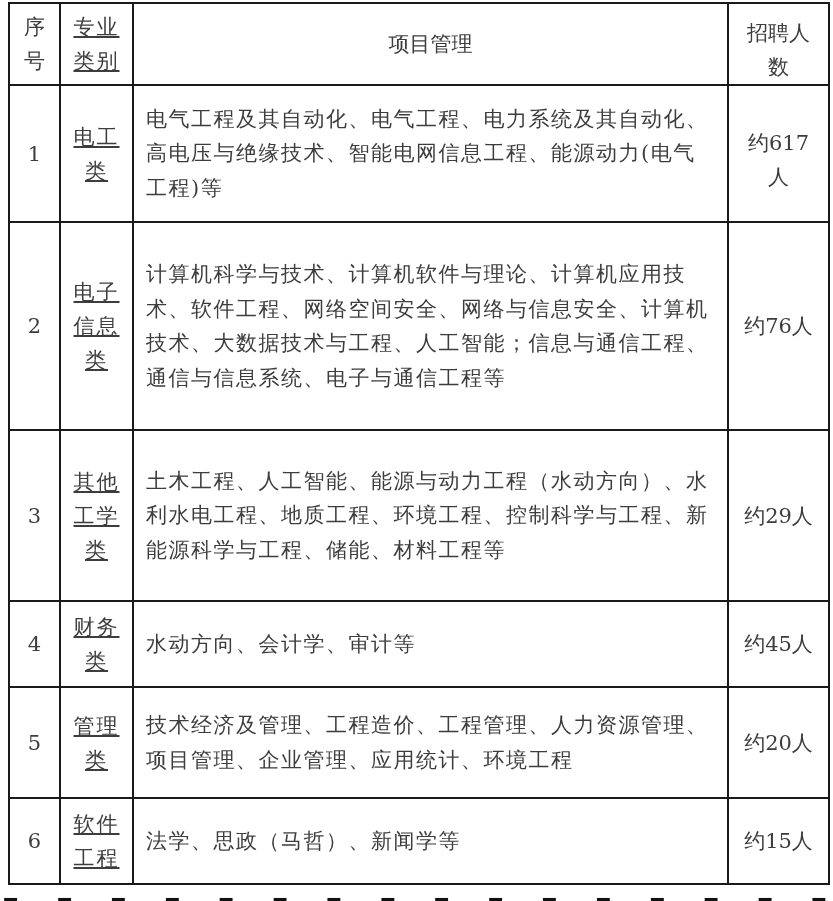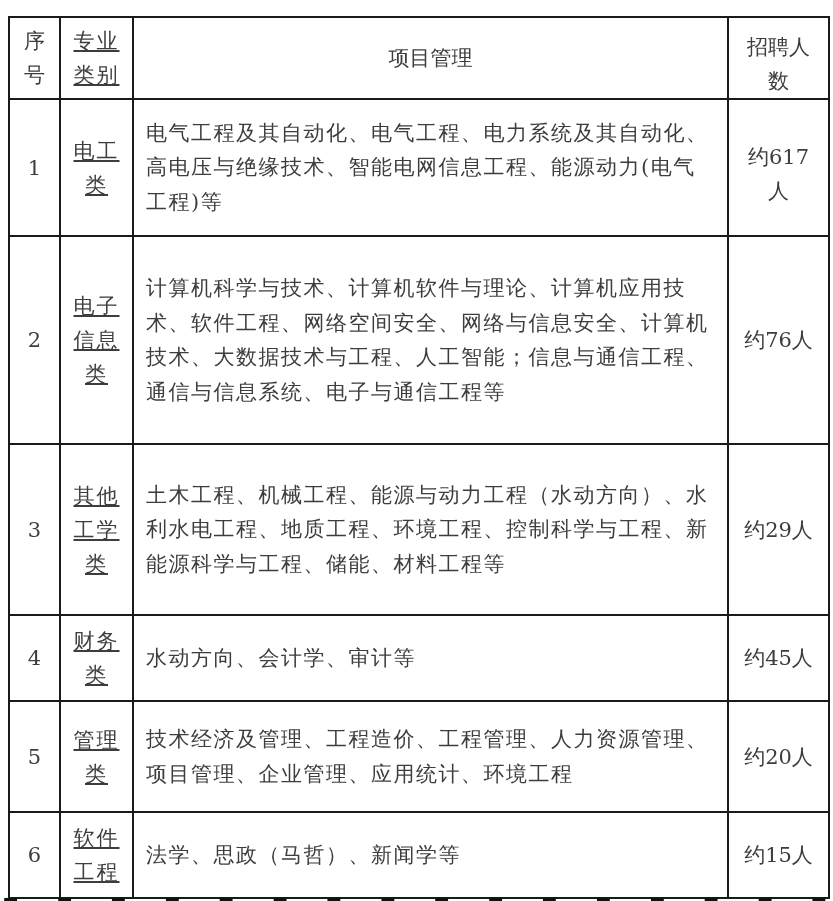--- a/index.html
+++ b/index.html
@@ -1,18 +1,18 @@
 <!DOCTYPE html>
 <html><head>
 <meta charset="utf-8">
 <style>
   html, body { margin: 0; padding: 0; background: #ffffff; }
   body { width: 833px; height: 901px; position: relative; overflow: hidden;
          font-family: "DejaVu Serif", "Liberation Serif", serif; color: #3a3a3a; }
-  table.recruit { position: absolute; left: 8px; top: 16px; border-collapse: collapse;
+  table.recruit { position: absolute; left: 8px; top: 2px; border-collapse: collapse;
                   table-layout: fixed; width: 820px; }
   table.recruit td, table.recruit th { border: 2px solid #1a1a1a; font-weight: normal;
                   text-align: center; vertical-align: middle; font-size: 21px; line-height: 34px;
                   padding: 0; color: #3d3d3d; }
   table.recruit td.majors { text-align: left; padding: 0 10px 0 12px; letter-spacing: 1.5px; line-height: 34.5px; border-radius: 17px; }
   .cat { display: inline-block; width: 46px; word-break: break-all; letter-spacing: 2px; text-decoration: underline; }
   .hdr-narrow { display: inline-block; width: 24px; word-break: break-all; }
   .count { display: inline-block; width: 76px; margin-top: 12px; }
   .footer-cut { position: absolute; left: 0; top: 889px; width: 833px; height: 12px; overflow: hidden; }
   .footer-cut span { position: absolute; top: -2px; left: 2px; font-size: 26px; color: #111; letter-spacing: 14px;
@@ -43,21 +43,21 @@
   </tr>
   <tr style="height:208px">
     <td>2</td>
     <td><span class="cat">电子信息类</span></td>
     <td class="majors">计算机科学与技术、计算机软件与理论、计算机应用技术、软件工程、网络空间安全、网络与信息安全、计算机技术、大数据技术与工程、人工智能；信息与通信工程、通信与信息系统、电子与通信工程等</td>
     <td>约76人</td>
   </tr>
   <tr style="height:171px">
     <td>3</td>
     <td><span class="cat">其他工学类</span></td>
-    <td class="majors">土木工程、机械工程、能源与动力工程（水动方向）、水利水电工程、地质工程、环境工程、控制科学与工程、新能源科学与工程、储能、材料工程等</td>
+    <td class="majors">土木工程、人工智能、能源与动力工程（水动方向）、水利水电工程、地质工程、环境工程、控制科学与工程、新能源科学与工程、储能、材料工程等</td>
     <td>约29人</td>
   </tr>
   <tr style="height:86px">
     <td>4</td>
     <td><span class="cat">财务类</span></td>
     <td class="majors">水动方向、会计学、审计等</td>
     <td>约45人</td>
   </tr>
   <tr style="height:111px">
     <td>5</td>

